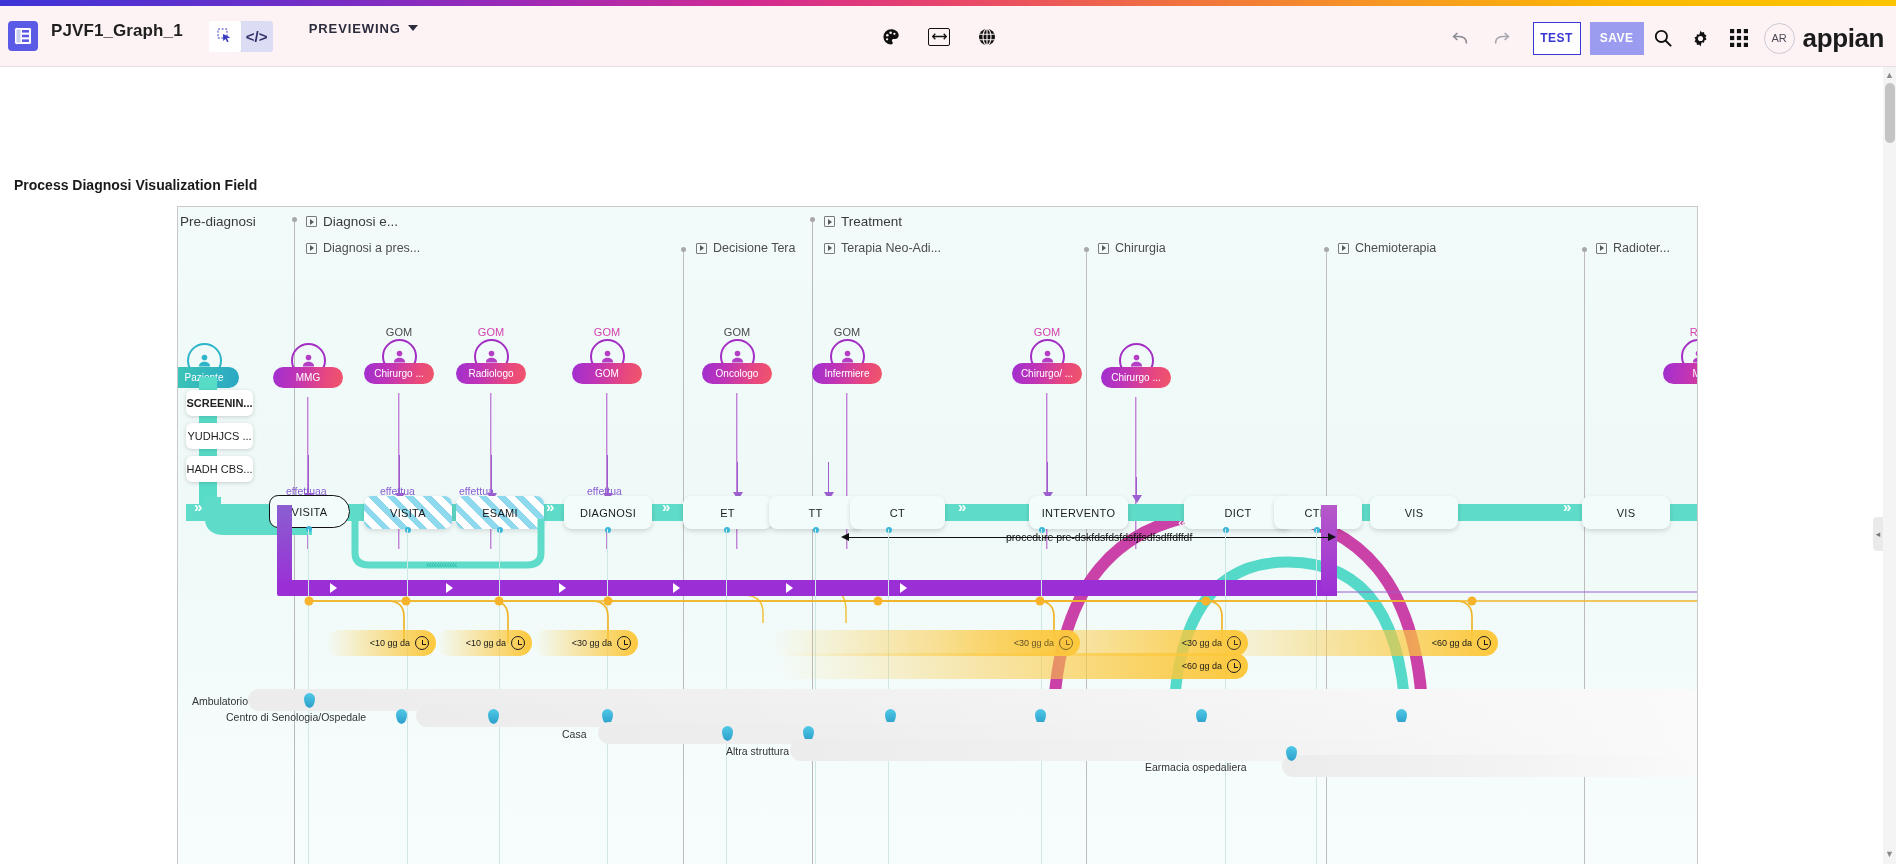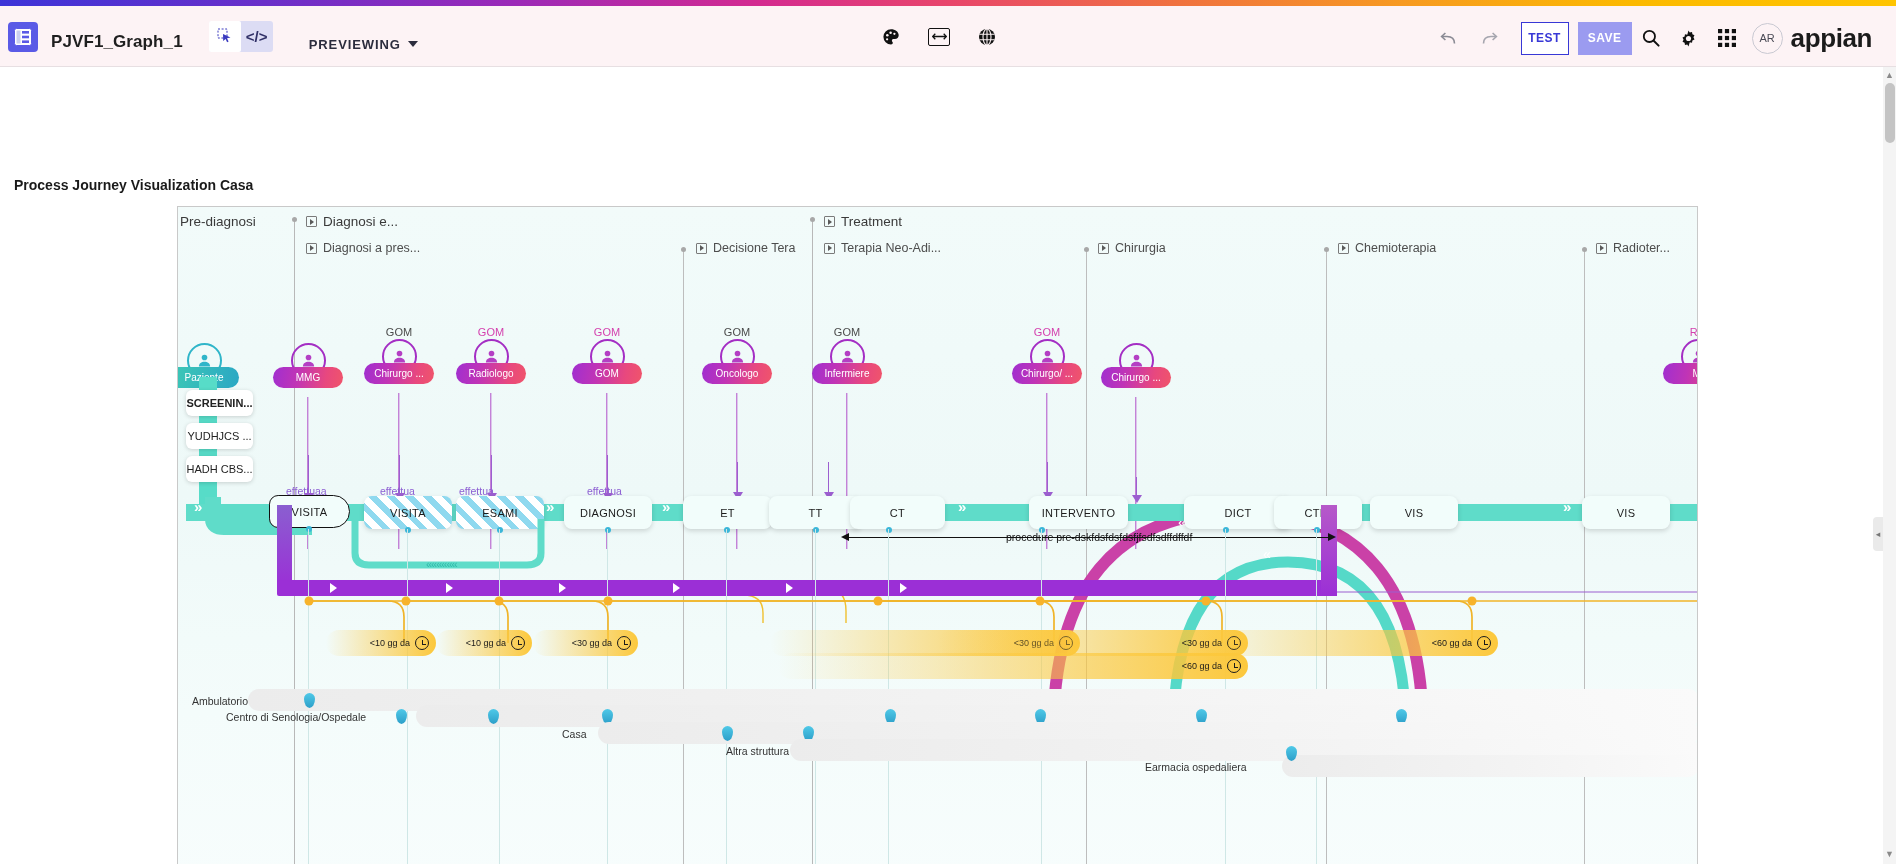--- a/index.html
+++ b/index.html
@@ -19,21 +19,21 @@
   }
 
   
   .toolbar{
     position:absolute; top:6px; left:0; width:1896px; height:61px;
     background:#fdf3f5;
     display:flex; align-items:center;
     border-bottom:1px solid #e7dfe2;
     z-index:30;
   }
-  .tb-left{ display:flex; align-items:flex-end; gap:0; padding-left:8px; }
+  .tb-left{ display:flex; align-items:flex-start; gap:0; padding-left:8px; }
   .app-logo{
     width:30px; height:30px; border-radius:4px; background:#5a5ae6;
     display:flex; align-items:center; justify-content:center; margin-right:13px;
   }
   .app-logo svg{ display:block; }
   .doc-title{ font-size:17px; font-weight:bold; color:#1f1f1f; letter-spacing:.1px; margin-right:26px; white-space:nowrap;}
   .mode-group{ display:flex; background:#dcdcf4; border-radius:3px; height:31px; align-items:center; }
   .mode-btn{
     width:32px; height:31px; display:flex; align-items:center; justify-content:center;
     cursor:pointer; color:#3b3bbf;
@@ -47,21 +47,21 @@
   .caret-dn{ width:0;height:0;border-left:5px solid transparent;border-right:5px solid transparent;border-top:6px solid #2c2c3d; }
 
   .tb-center{
     position:absolute; left:880px; top:0; height:61px;
     display:flex; align-items:center; gap:26px;
   }
   .tb-center .ic{ cursor:pointer; display:flex; align-items:center; justify-content:center; width:22px; height:22px; color:#111; }
   .arrows-box{ border:1.7px solid #111; border-radius:2px; width:22px; height:18px; display:flex; align-items:center; justify-content:center; font-size:12px; }
 
   .tb-right{
-    position:absolute; right:0; top:0; height:64px; display:flex; align-items:center; gap:0; padding-right:22px;
+    position:absolute; right:0; top:0; height:64px; display:flex; align-items:center; gap:0; padding-right:10px;
   }
   .undo,.redo{ width:40px; height:40px; display:flex; align-items:center; justify-content:center; cursor:pointer; color:#7a7a86; font-size:21px; }
   .btn-test{
     margin-left:12px; width:48px; height:33px; border:1.5px solid #3838d6; color:#3838d6;
     background:#fff; font-size:12px; font-weight:bold; letter-spacing:.5px;
     display:flex;align-items:center;justify-content:center; cursor:pointer;
   }
   .btn-save{
     margin-left:9px; width:54px; height:33px; background:#9b9bf0; color:#fff;
     font-size:12px; font-weight:bold; letter-spacing:.5px;
@@ -311,21 +311,21 @@
       </svg>
     </div>
     <div class="avatar-chip">AR</div>
     <div class="brand">appian</div>
   </div>
 </div>
 
 <div class="page">
 
 
-  <div class="field-label">Process Journey Visualization Casa</div>
+  <div class="field-label">Process Diagnosi Visualization Field</div>
 
   <div class="canvas">
     <div class="canvas-inner"></div>
 
     <div class="phase-sep" style="left:116px;top:14px;height:690px;"></div>
     <div class="phase-dot" style="left:114px;top:10px;"></div>
     <div class="phase-sep" style="left:634px;top:14px;height:690px;"></div>
     <div class="phase-dot" style="left:632px;top:10px;"></div>
 
     <div class="sub-sep" style="left:505px;top:44px;height:660px;"></div>

